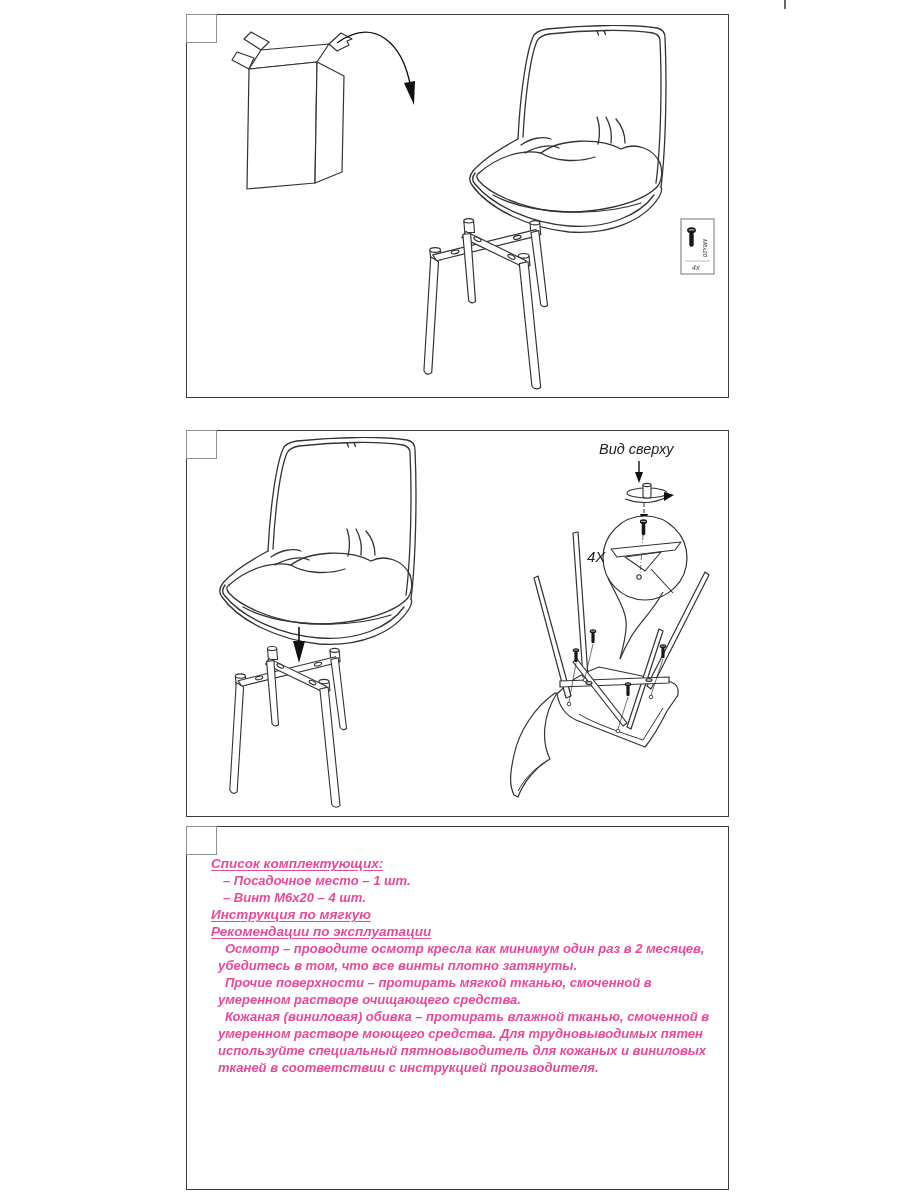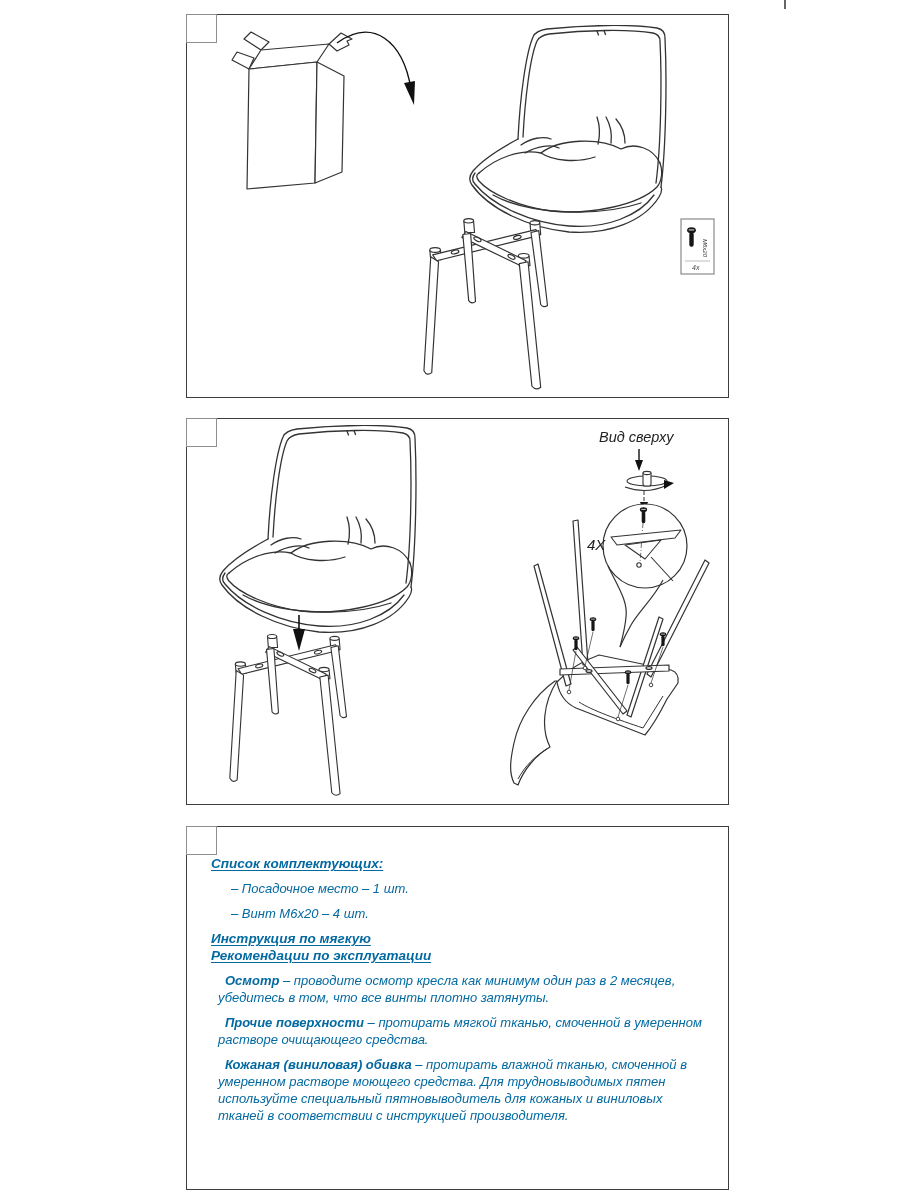--- a/index.html
+++ b/index.html
@@ -2,30 +2,30 @@
 <html><head>
 <meta charset="utf-8">
 <style>
   html,body{margin:0;padding:0;background:#fff;}
   .page{position:relative;width:900px;height:1200px;background:#fff;overflow:hidden;
         font-family:"Liberation Sans",sans-serif;}
   .tick{position:absolute;left:784px;top:0;width:2px;height:9px;background:#666;}
   .panel{position:absolute;left:186px;width:543px;background:#fff;
          border:1.5px solid #3d3d3d;box-sizing:border-box;}
   #panel1{top:14px;height:384px;}
-  #panel2{top:418px;height:387px;}
+  #panel2{top:430px;height:387px;}
   #panel3{top:826px;height:364px;}
   .corner-box{position:absolute;left:-1.5px;top:-1.5px;width:29px;height:27px;
               border:1px solid #8f8f8f;background:#fff;}
   svg.art{position:absolute;left:0;top:0;}
   .text-col{position:absolute;left:24px;top:28px;width:502px;
-            font-style:italic;font-size:13px;line-height:17px;color:#0369a1;}
+            font-style:italic;font-size:13px;line-height:17px;color:#ec4899;}
   .text-col h3{font-size:13.5px;font-weight:bold;font-style:italic;margin:0;
                text-decoration:underline;text-underline-offset:2px;}
-  .text-col p{margin:8px;text-indent:12px;}
+  .text-col p{margin:0;text-indent:12px;font-weight:bold;}
   .text-col p.care{margin-left:7px;text-indent:7px;}
   .ldr{stroke:#333;stroke-width:0.7;}
   .hole{fill:#fff;stroke:#333;stroke-width:0.9;}
   text{font-family:"Liberation Sans",sans-serif;}
 </style>
 </head>
 <body>
 
 <div class="page">
   <div class="tick"></div>

